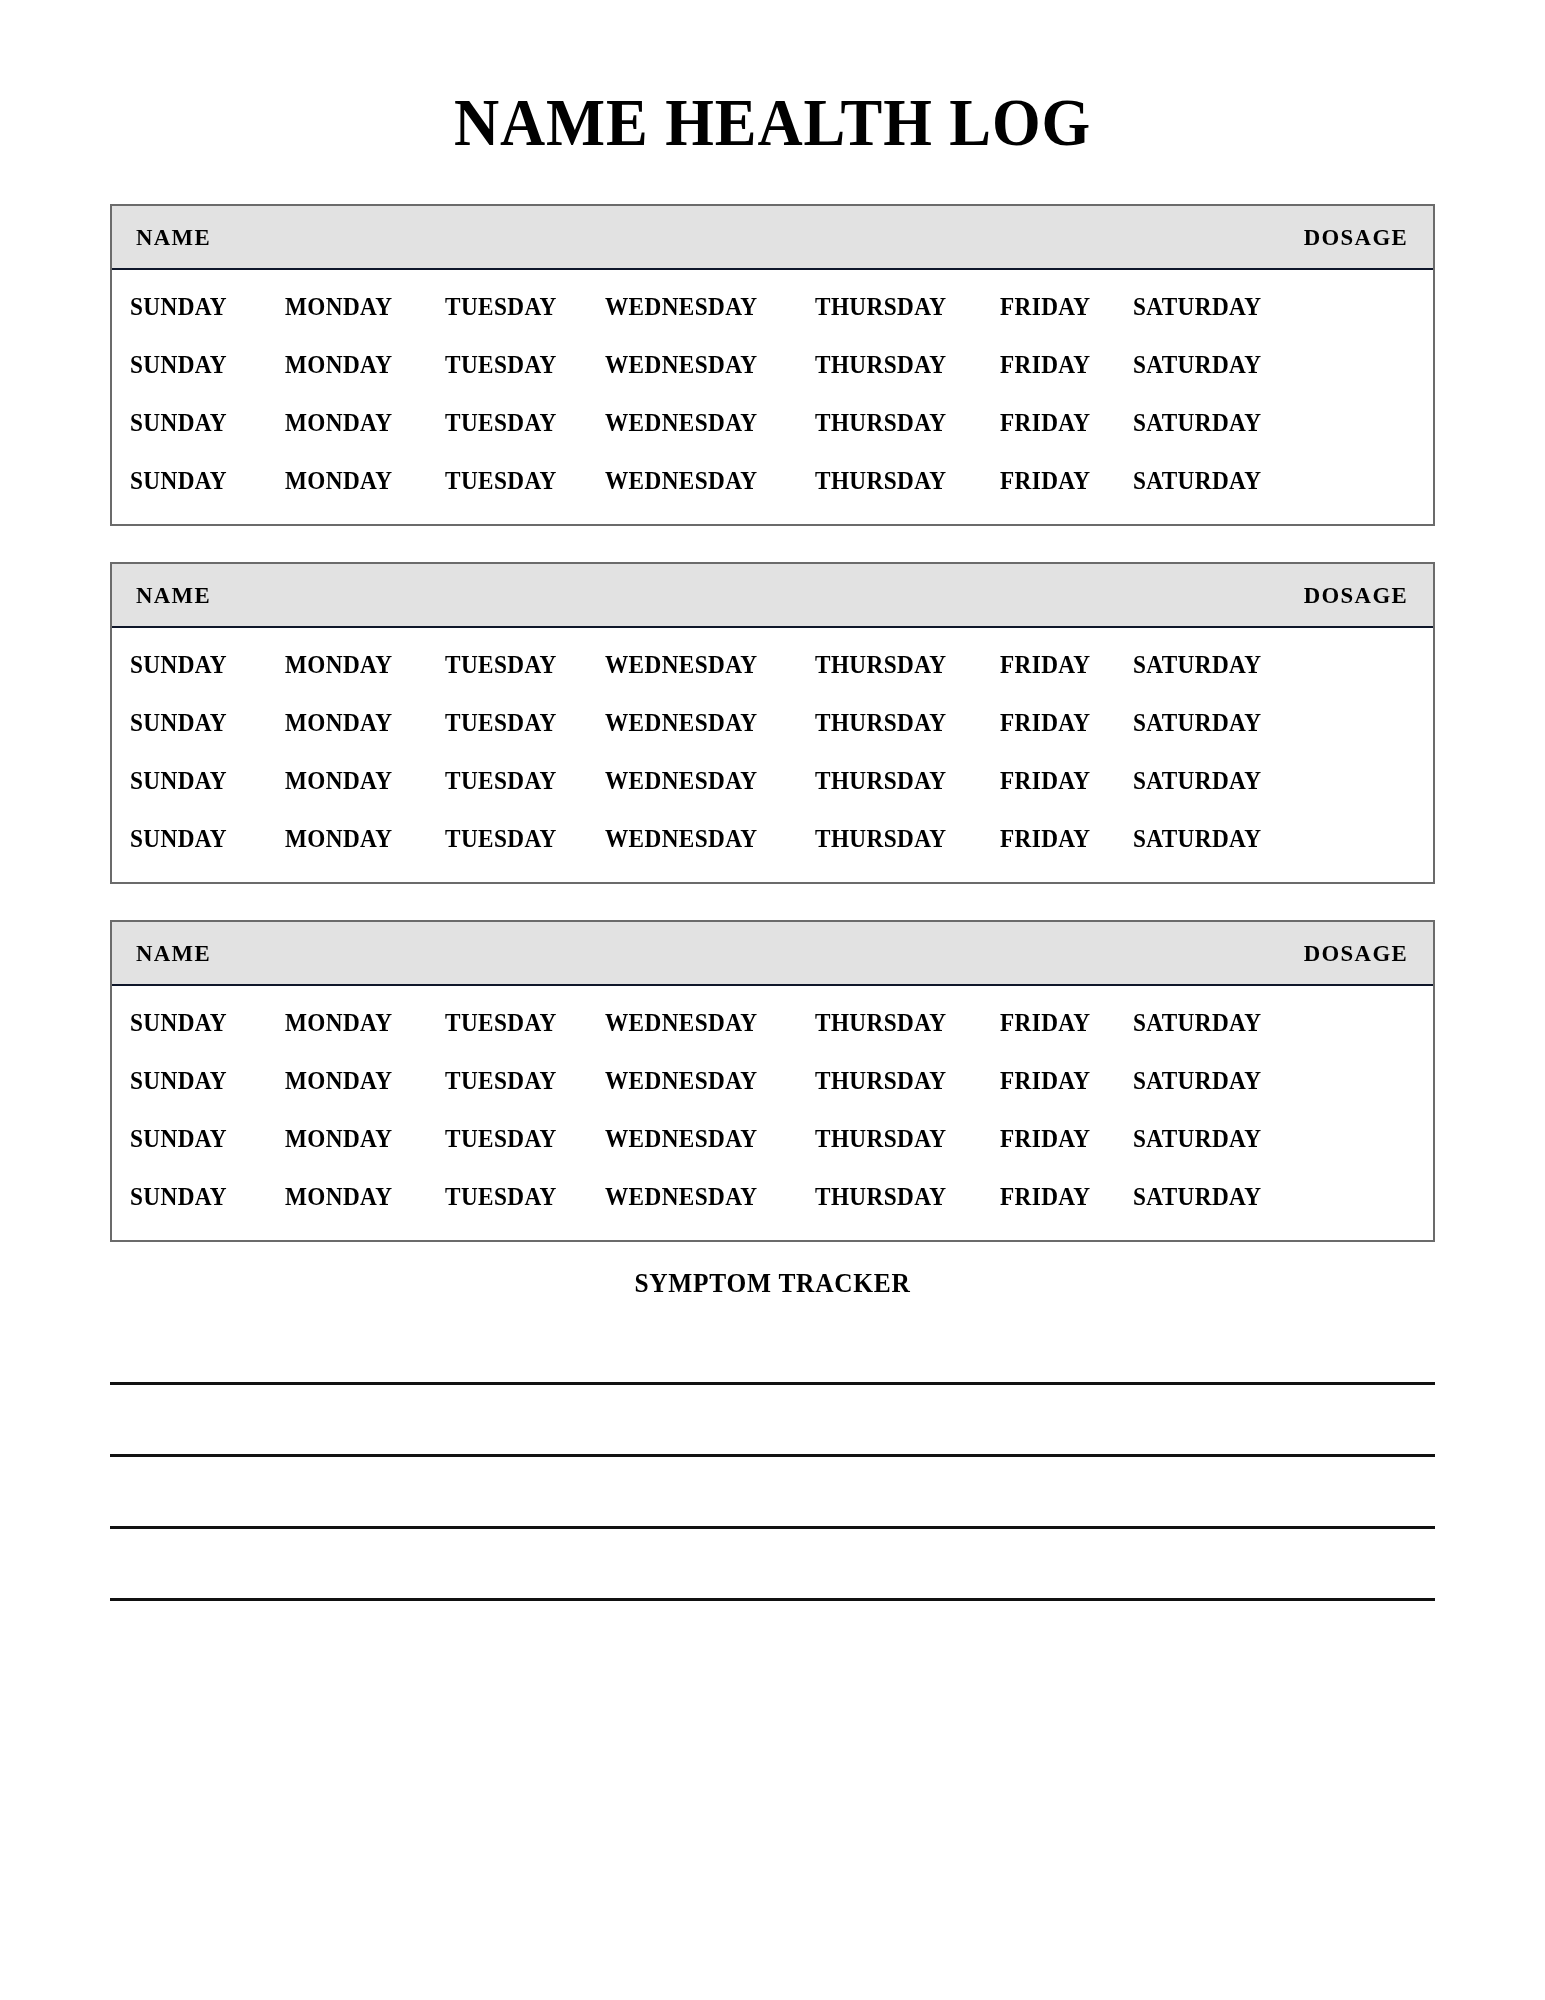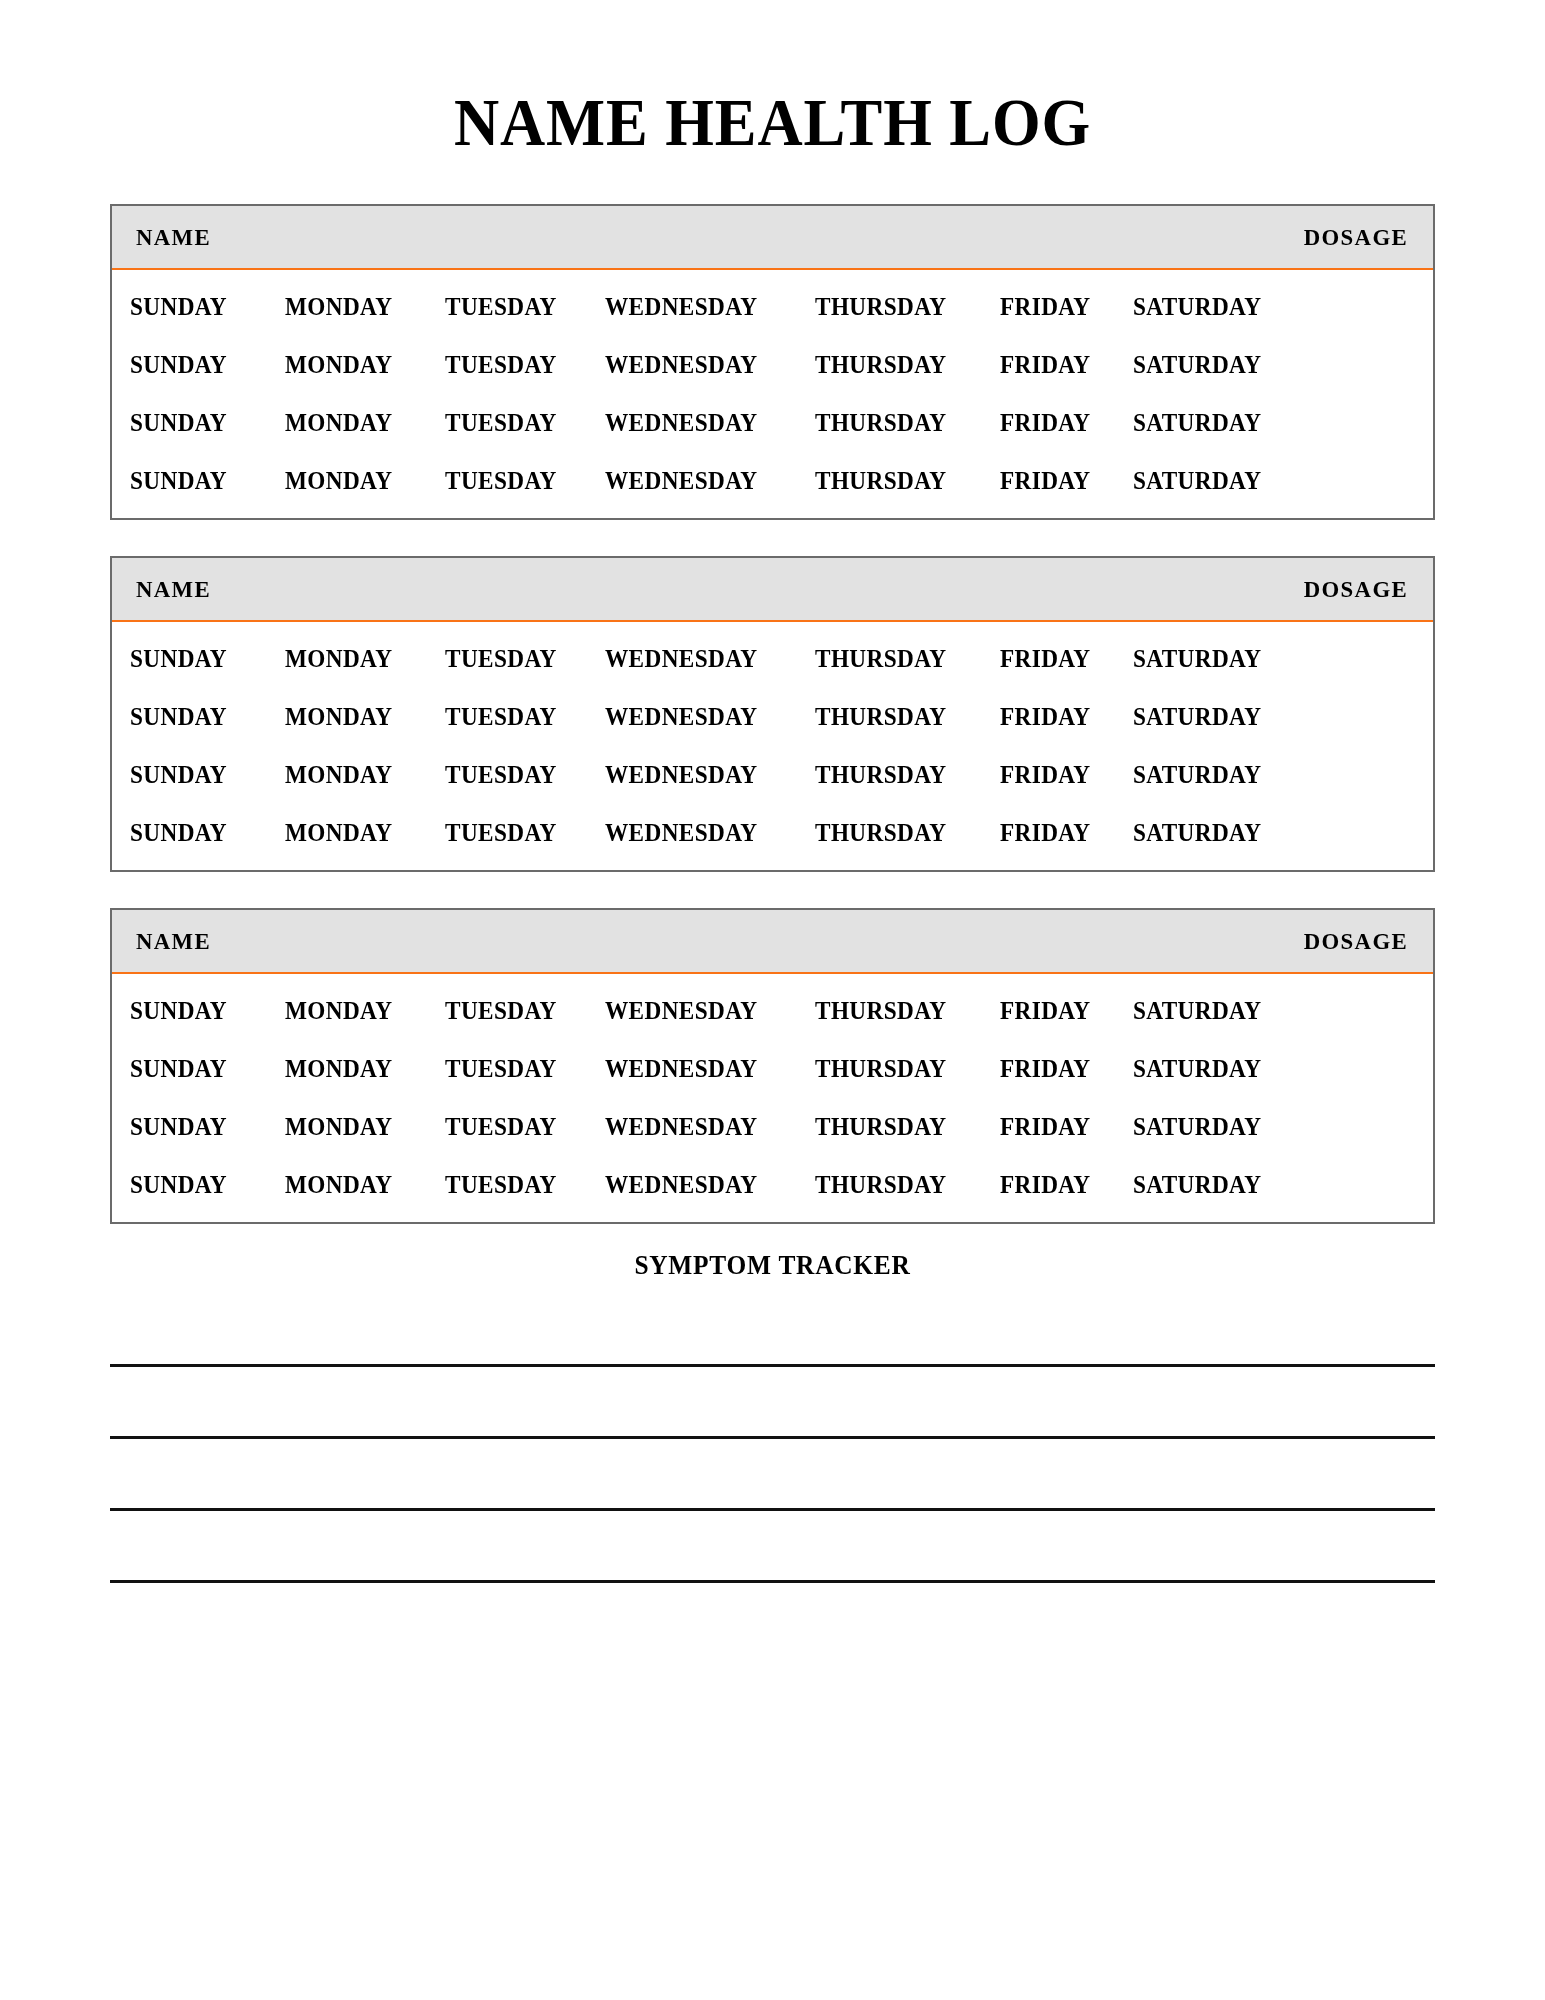--- a/index.html
+++ b/index.html
@@ -58,35 +58,35 @@
   
   .med-table {
     border: 2px solid #6b6b6b;
     margin-top: 36px;
     background: #ffffff;
   }
   .med-table.first { margin-top: 48px; }
 
   .med-head {
     background: #e2e2e2;
-    border-bottom: 2px solid #f97316;
+    border-bottom: 2px solid #0f172a;
     display: flex;
     align-items: center;
     justify-content: space-between;
     padding: 17px 22px 17px 22px;
     height: 64px;
   }
   .med-head .lbl {
     font-size: 24px;
     font-weight: bold;
     letter-spacing: 1.4px;
     transform: scaleX(0.95);
   }
 
-  .day-rows { padding: 8px 0 8px 0; }
+  .day-rows { padding: 8px 0 14px 0; }
 
   .day-row {
     display: grid;
     grid-template-columns: 155px 160px 160px 210px 185px 133px 1fr;
     padding: 0 18px;
     height: 58px;
     align-items: center;
   }
 
   .day-cell {

